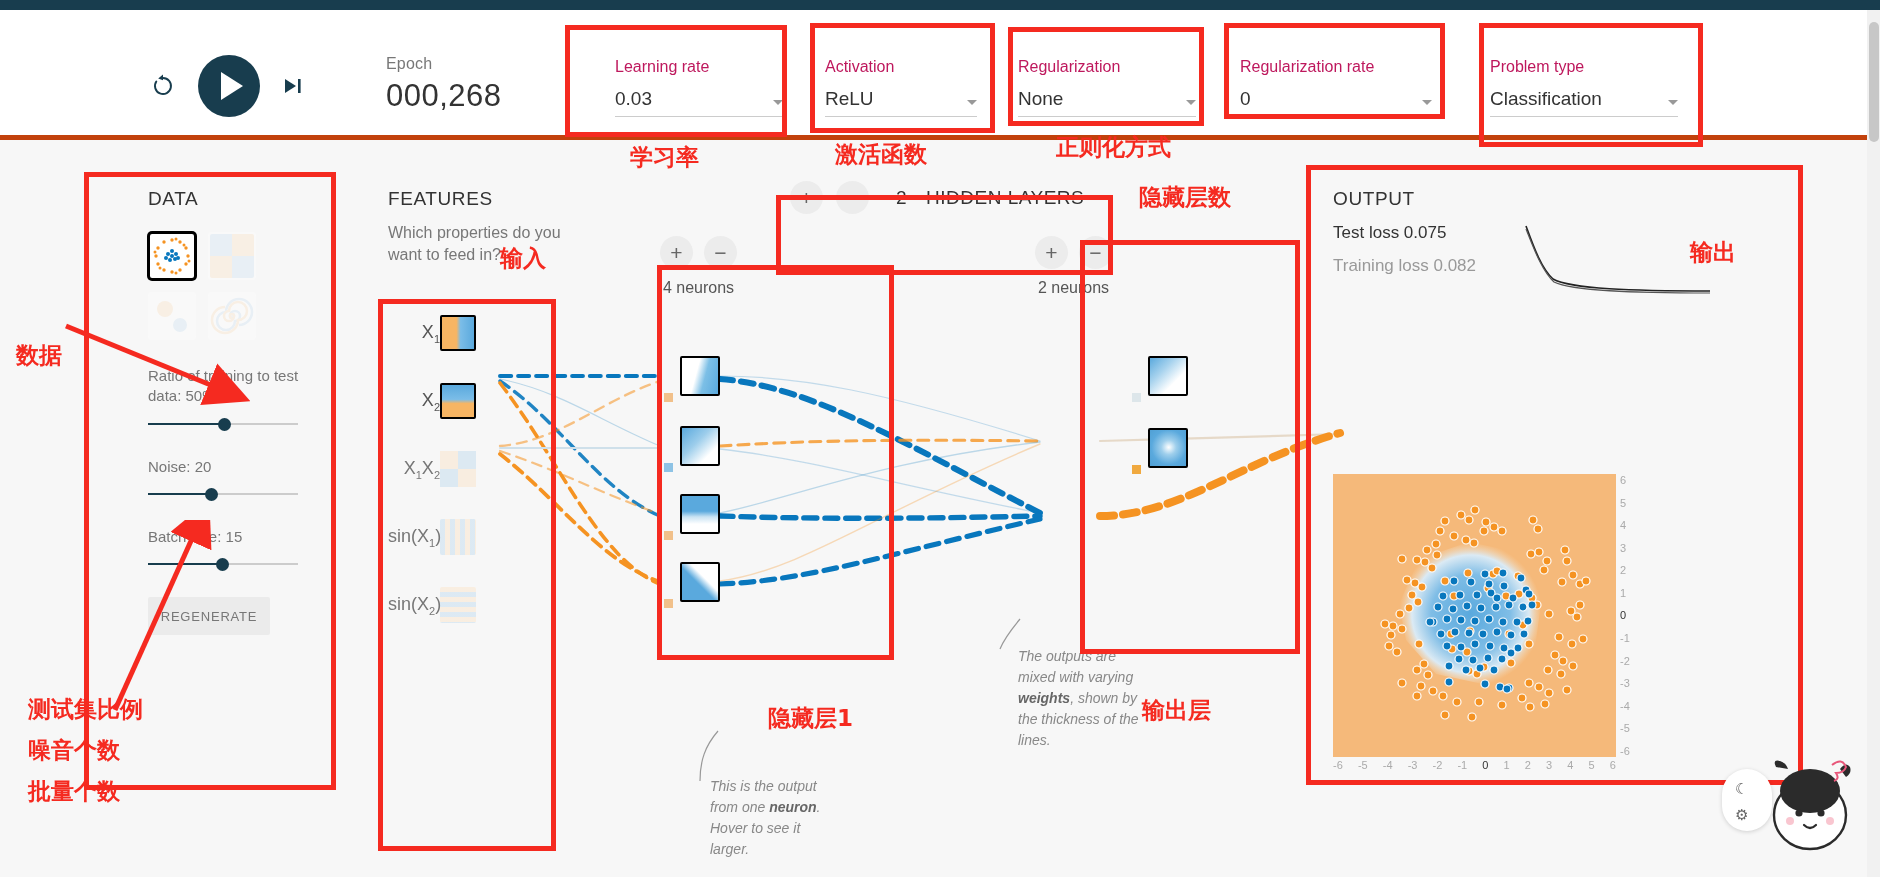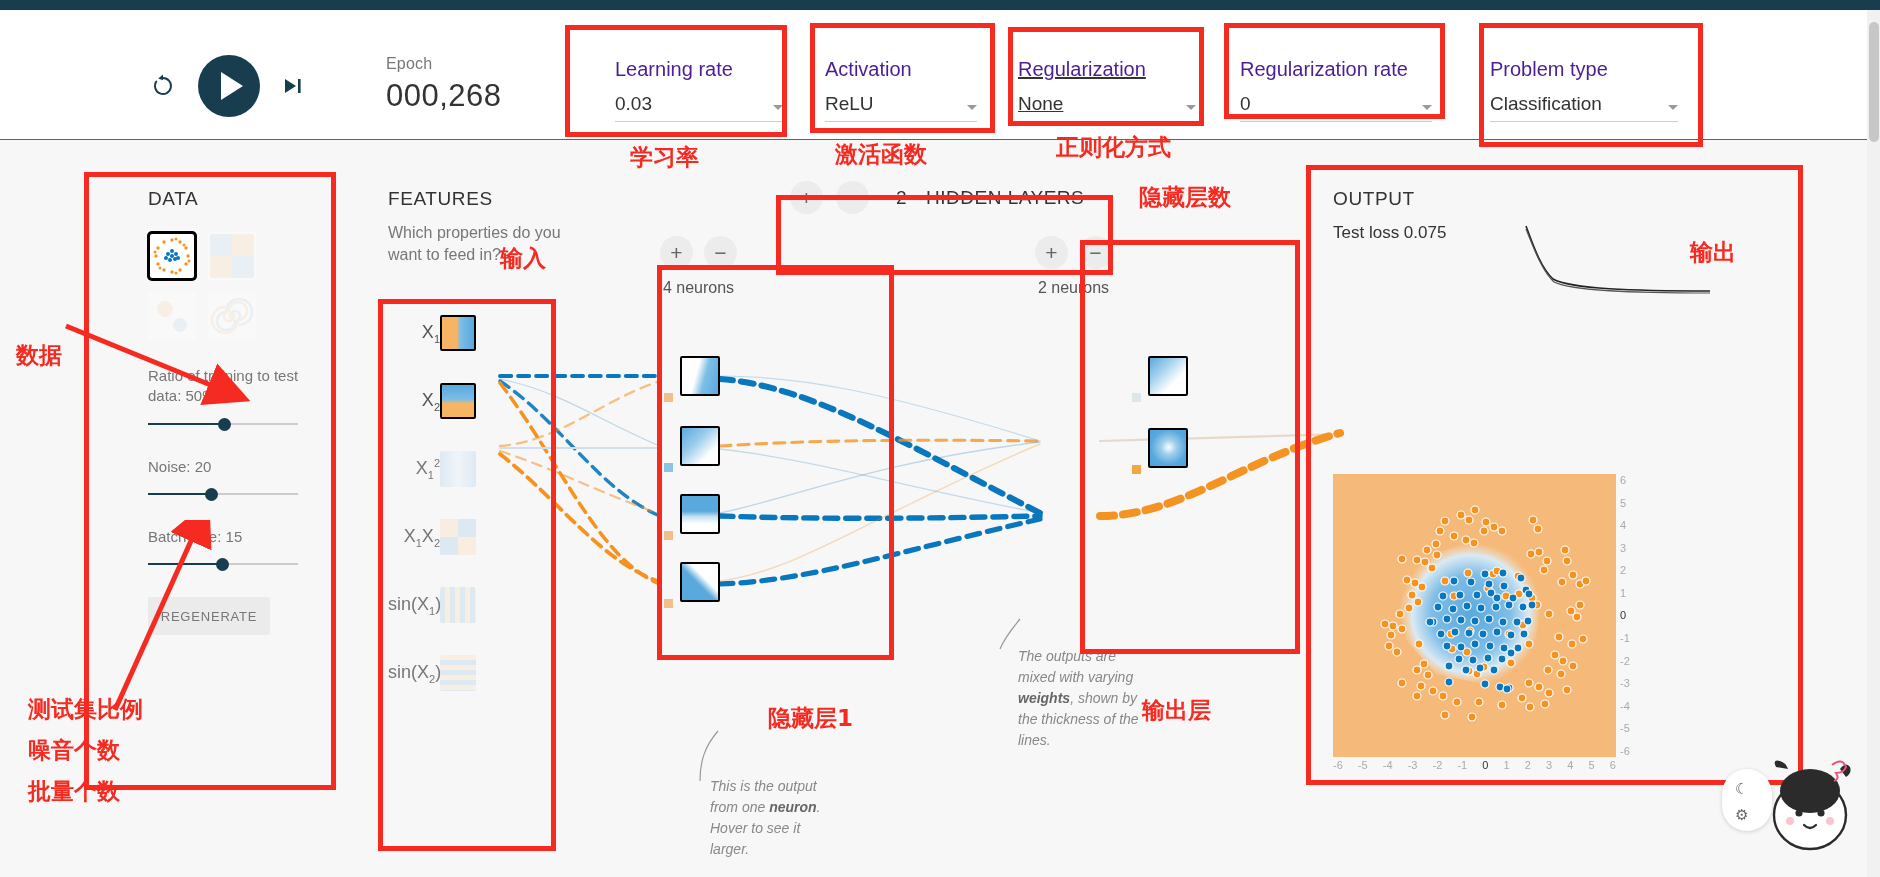--- a/index.html
+++ b/index.html
@@ -14,21 +14,21 @@
   
   #topstrip {
     position: absolute; left: 0; top: 0; width: 1880px; height: 10px;
     background: #183d4e;
   }
 
   
   #header {
     position: absolute; left: 0; top: 10px; width: 1880px; height: 130px;
     background: #fff;
-    border-bottom: 1px solid #c2410c;
+    border-bottom: 5px solid #c2410c;
   }
 
   .play-controls { position: absolute; left: 150px; top: 45px; display: flex; align-items: center; gap: 22px; }
   .ctrl-icon { color: #183d4e; cursor: pointer; }
   .reset-icon svg { display: block; }
   .play-btn {
     width: 62px; height: 62px; border-radius: 50%;
     background: #183d4e; display: flex; align-items: center; justify-content: center;
     cursor: pointer;
   }
@@ -38,21 +38,21 @@
     border-top: 14px solid transparent;
     border-bottom: 14px solid transparent;
   }
   .step-icon svg { display: block; }
 
   .epoch-block { position: absolute; left: 386px; top: 45px; }
   .epoch-label { font-size: 16px; color: #777; letter-spacing: .2px; }
   .epoch-value { font-size: 31px; color: #333; margin-top: 5px; letter-spacing: .5px; font-weight: 400; }
 
   .ctrl-group { position: absolute; top: 48px; }
-  .ctrl-lbl { font-size: 20px; color: #4c1d95; white-space: nowrap; }
+  .ctrl-lbl { font-size: 16px; color: #be185d; white-space: nowrap; }
   .ctrl-select {
     margin-top: 12px;
     border-bottom: 1px solid #ccc;
     display: flex; align-items: flex-end; justify-content: space-between;
     padding-bottom: 6px;
     cursor: pointer;
   }
   .ctrl-val { font-size: 19px; color: #333; white-space: nowrap; }
   .caret {
     width: 0; height: 0; margin-bottom: 5px;
@@ -199,21 +199,21 @@
   </div>
 
   <div class="ctrl-group" style="left:825px; width:152px;">
     <div class="ctrl-lbl">Activation</div>
     <div class="ctrl-select">
       <span class="ctrl-val">ReLU</span>
       <span class="caret"></span>
     </div>
   </div>
 
-  <div class="ctrl-group" style="left:1018px; width:178px;text-decoration:underline;">
+  <div class="ctrl-group" style="left:1018px; width:178px;">
     <div class="ctrl-lbl">Regularization</div>
     <div class="ctrl-select">
       <span class="ctrl-val">None</span>
       <span class="caret"></span>
     </div>
   </div>
 
   <div class="ctrl-group" style="left:1240px; width:192px;">
     <div class="ctrl-lbl">Regularization rate</div>
     <div class="ctrl-select">
@@ -362,24 +362,20 @@
     <div class="feat-list">
       <div class="feat-row">
         <div class="feat-name active">X<sub>1</sub></div>
         <div class="feat-box on" style="background:linear-gradient(to right,#f7b563 0%,#f7b563 45%,#7bbde8 58%,#5aa9dd 100%)"></div>
       </div>
       <div class="feat-row">
         <div class="feat-name active">X<sub>2</sub></div>
         <div class="feat-box on" style="background:linear-gradient(to bottom,#5aa9dd 0%,#7bbde8 45%,#f7b563 58%,#f7b563 100%)"></div>
       </div>
       <div class="feat-row">
-        <div class="feat-name">X<sub>1</sub><sup>2</sup></div>
-        <div class="feat-box off" style="background:linear-gradient(to right,#bcd9ee 0%,#e9f2f8 50%,#bcd9ee 100%)"></div>
-      </div>
-      <div class="feat-row">
         <div class="feat-name">X<sub>1</sub>X<sub>2</sub></div>
         <div class="feat-box off" style="background:
              linear-gradient(135deg,#fbe3c6 0%,#fbe3c6 48%,transparent 48%),
              linear-gradient(to bottom right,#bcd9ee,#bcd9ee);
              background-blend-mode:normal">
           <svg width="36" height="36" style="position:absolute;left:0;top:0">
             <rect x="0" y="0" width="18" height="18" fill="#fbe3c6"></rect>
             <rect x="18" y="0" width="18" height="18" fill="#bcd9ee"></rect>
             <rect x="0" y="18" width="18" height="18" fill="#bcd9ee"></rect>
             <rect x="18" y="18" width="18" height="18" fill="#fbe3c6"></rect>
@@ -462,20 +458,21 @@
   <div class="note" style="left:710px; top:635px;">
     <span>This is the output</span>
     <span>from one</span>
     <b>neuron</b><span>. Hover</span>
     <span>to see it larger.</span>
   </div>
 
   <div id="out-col">
     <div class="col-title">OUTPUT</div>
     <div class="loss-line loss-test">Test loss 0.075</div>
+    <div class="loss-line loss-train">Training loss 0.082</div>
     <svg id="losschart" width="190" height="72">
       <path d="M3 3 C10 22 18 45 30 56 C48 66 110 68 187 68" fill="none" stroke="#222" stroke-width="1.6"></path>
       <path d="M3 6 C11 26 19 48 31 59 C49 68 110 70 187 70" fill="none" stroke="#555" stroke-width="1.2"></path>
     </svg>
   </div>
 
   <div id="heatmap">
     <div class="hm-canvas">
       <svg width="283" height="283" style="position:absolute;left:0;top:0">
         <defs>

